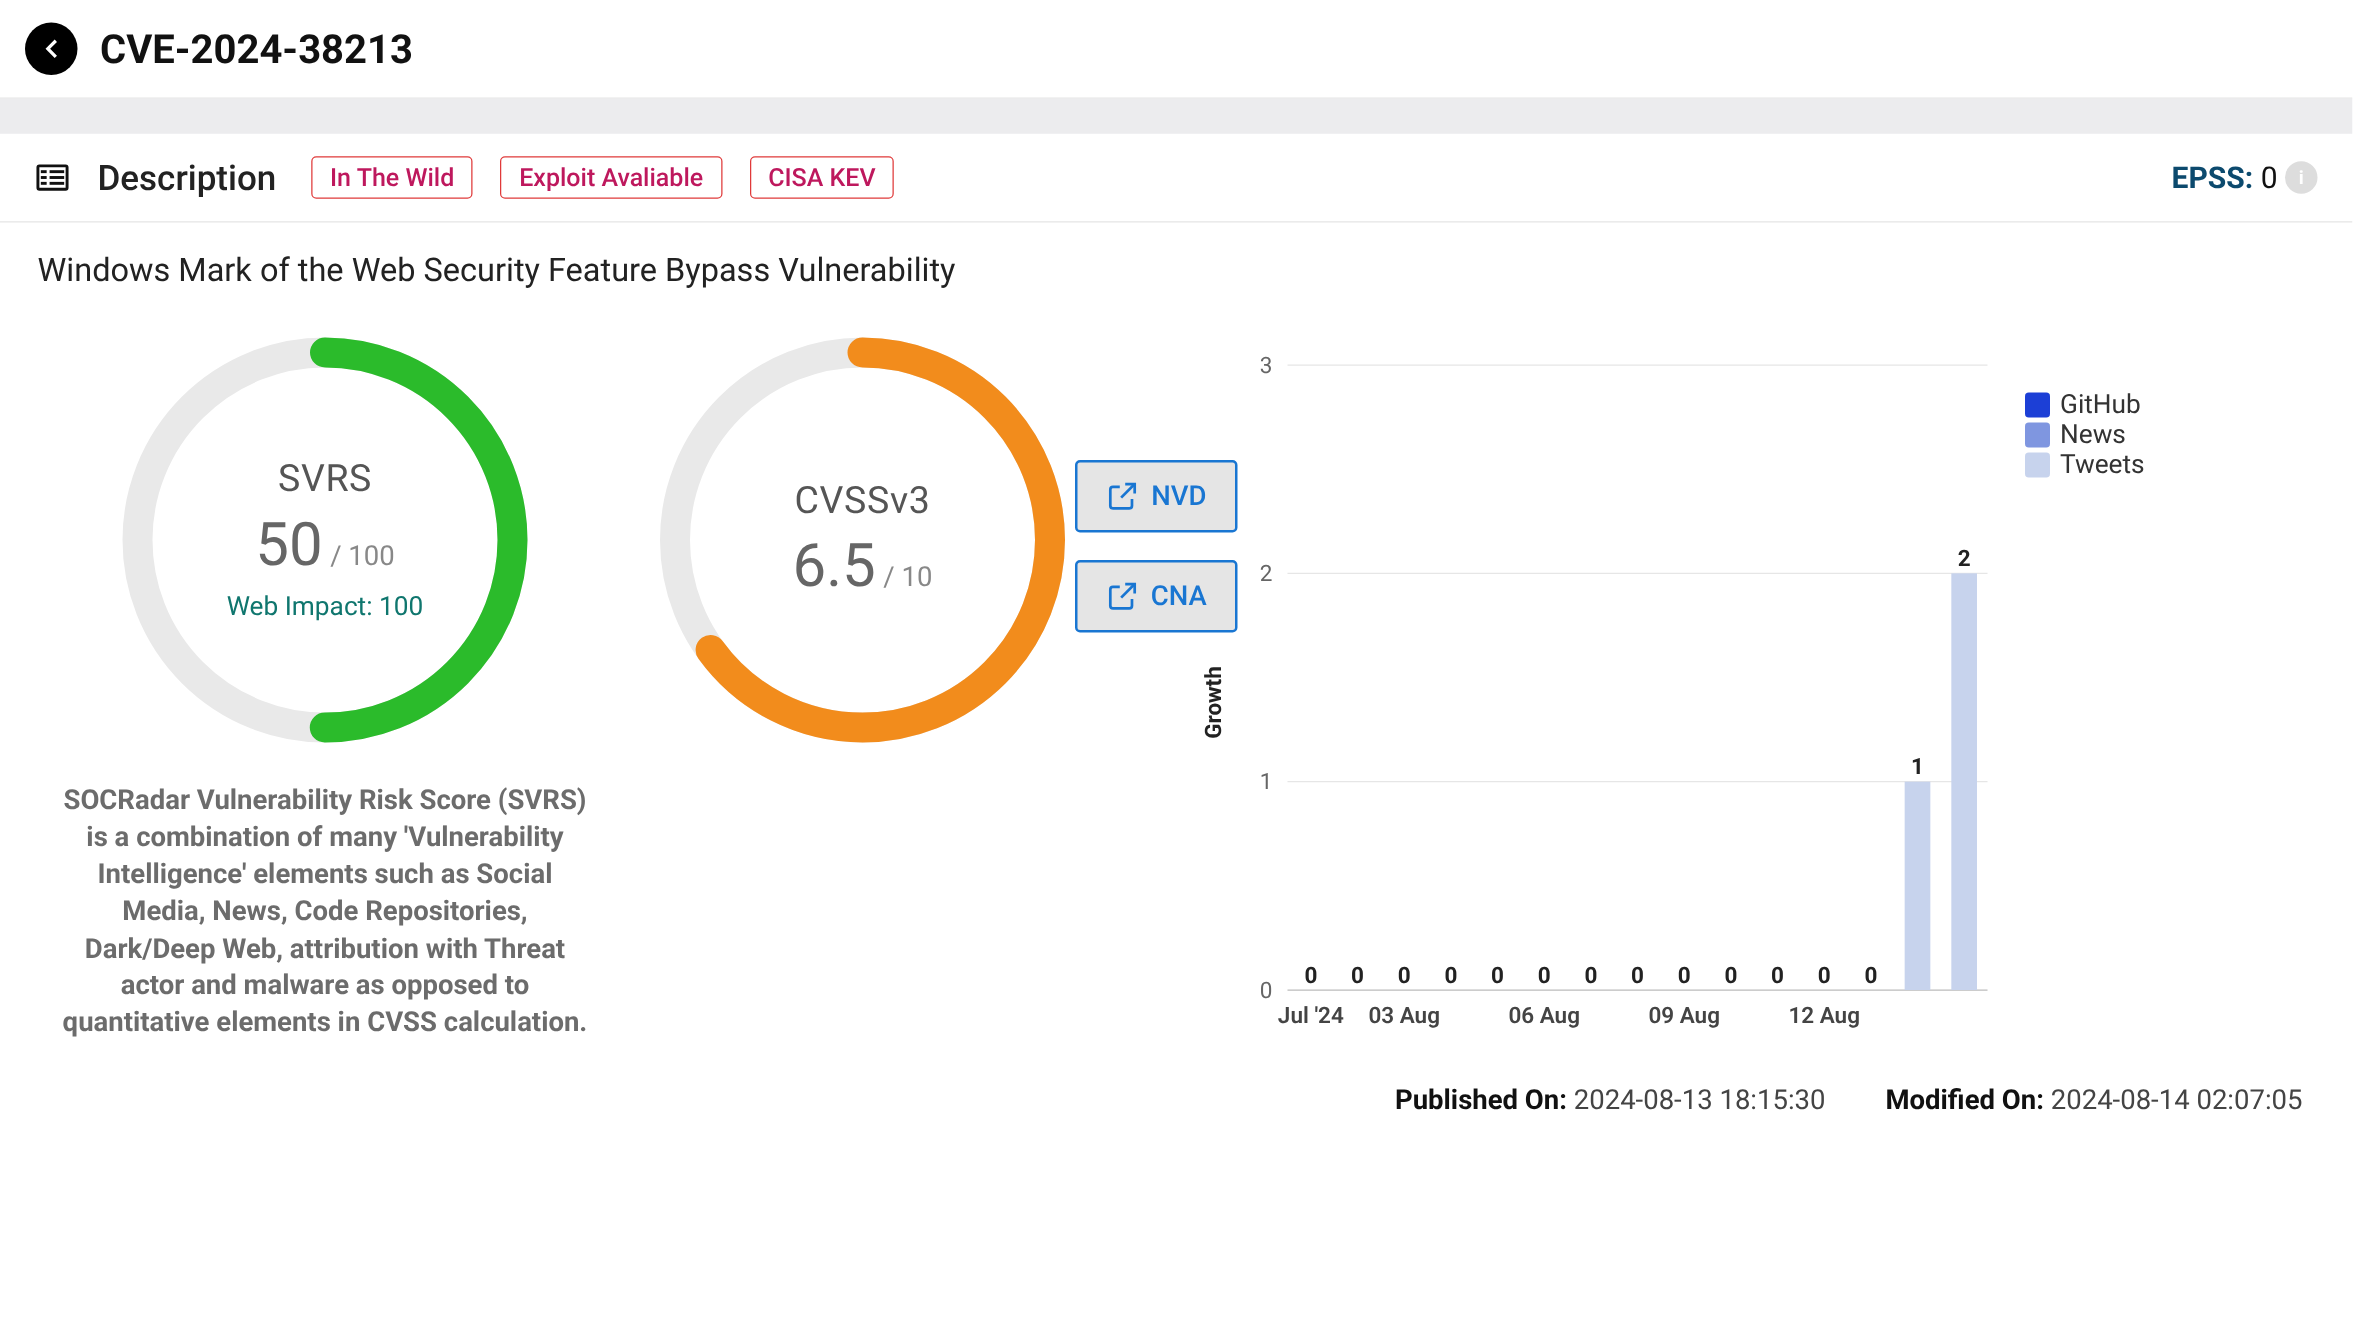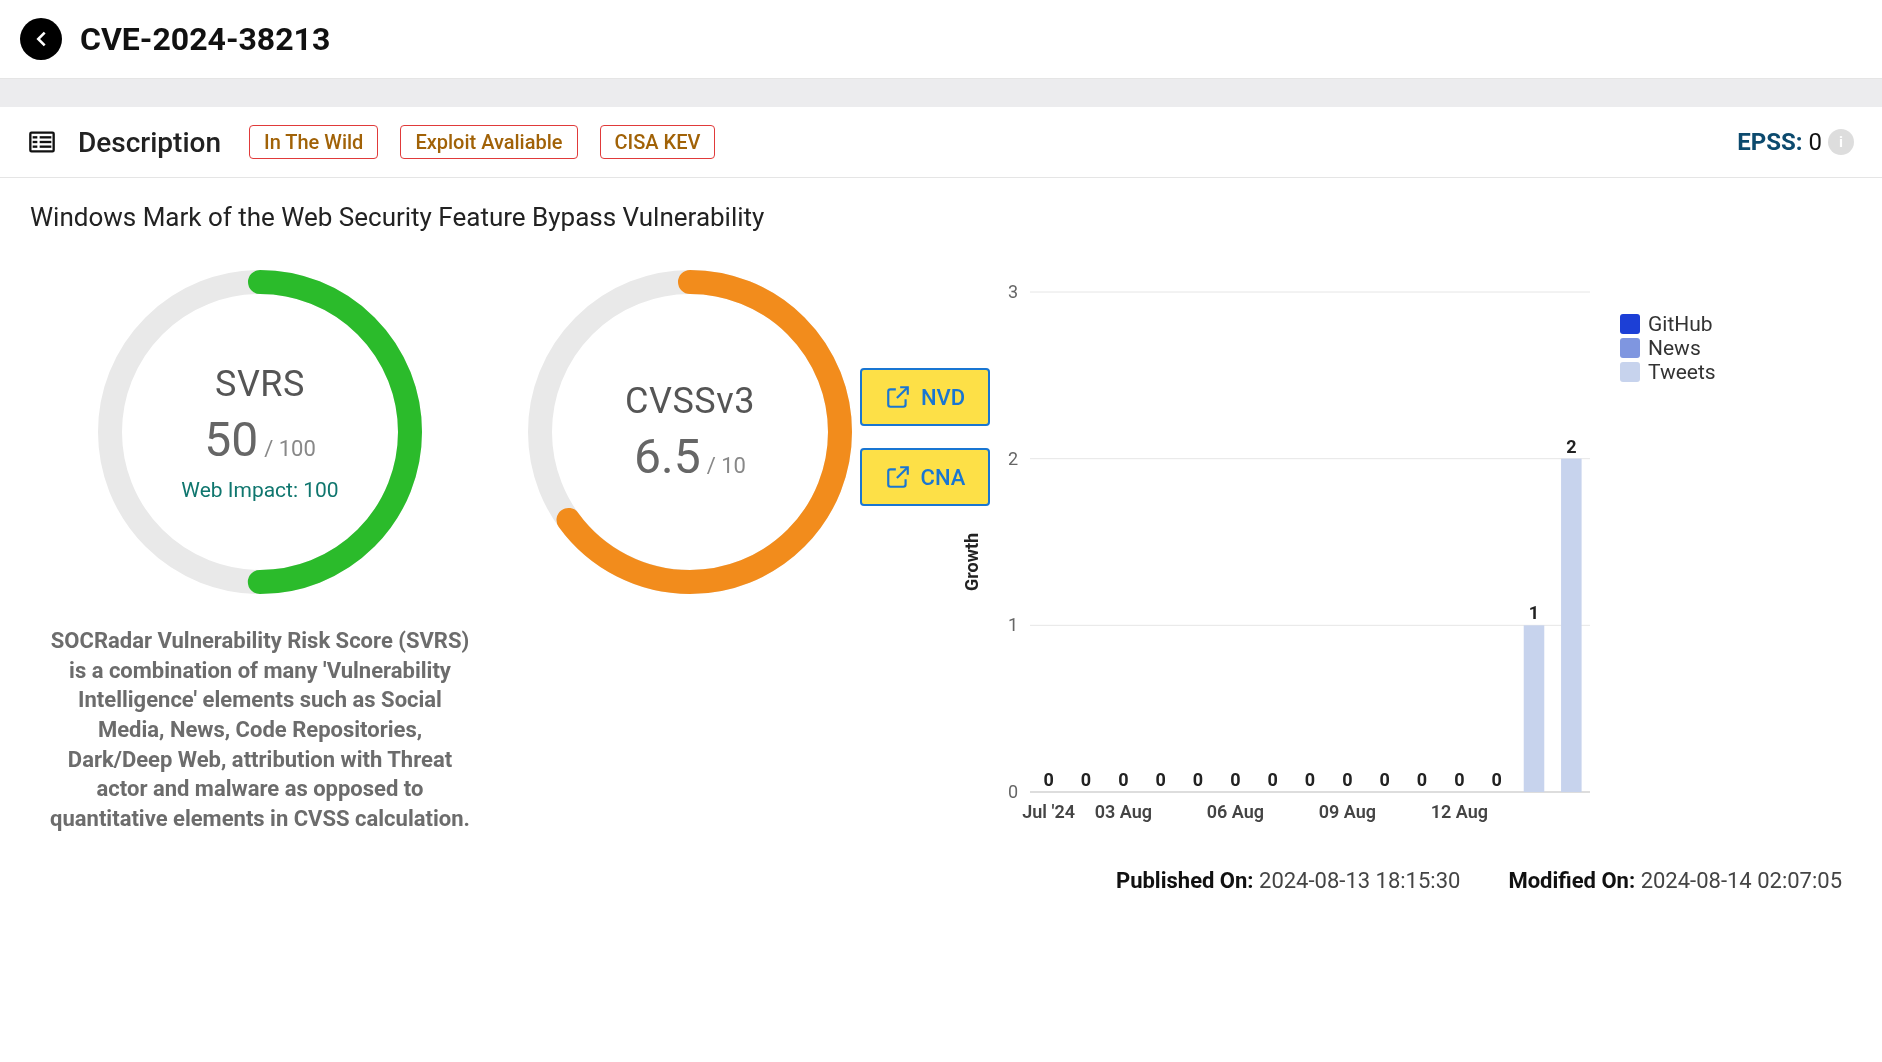--- a/index.html
+++ b/index.html
@@ -28,21 +28,21 @@
     display: flex;
     align-items: center;
     padding: 18px 28px 18px 28px;
     border-bottom: 1px solid #e5e5e5;
     gap: 22px;
   }
   .desc-icon { width: 28px; height: 28px; color:#111; }
   .desc-title { font-size: 28px; font-weight: 500; color: #222; margin-right: 6px; }
   .badge {
     border: 1.5px solid #e03a3a;
-    color: #a16207;
+    color: #be185d;
     padding: 4px 14px;
     border-radius: 4px;
     font-size: 20px;
     font-weight: 500;
   }
   .spacer { flex: 1; }
   .epss-wrap { display:flex; align-items:center; gap:6px; font-size: 24px; }
   .epss-label { font-weight: 700; color:#0c4a6e; }
   .epss-val { color:#111; }
   .info-icon {
@@ -60,21 +60,21 @@
   .panels { display:flex; padding: 0 30px 20px 30px; gap: 30px; align-items:flex-start; }
   .left-col { display:flex; flex-direction:column; align-items:center; width: 460px; }
   .mid-col  { display:flex; flex-direction:row; align-items:center; width: 430px; }
   .right-col{ flex:1; position:relative; padding-top:40px; }
 
   .gauge-wrap { position:relative; width: 340px; height: 340px; margin-top: 20px; }
   .gauge-center {
     position:absolute; inset:0; display:flex; flex-direction:column;
     align-items:center; justify-content:center; text-align:center;
   }
-  .g-title { font-size: 36px; color:#555; font-weight:400; letter-spacing:0.5px; }
+  .g-title { font-size: 30px; color:#555; font-weight:400; letter-spacing:0.5px; }
   .g-main { display:flex; align-items:baseline; gap:6px; margin-top:6px; }
   .g-val  { font-size: 48px; color:#666; }
   .g-max  { font-size: 22px; color:#888; }
   .g-sub  { font-size: 21px; color:#0f766e; margin-top: 10px; }
 
   .svrs-desc {
     width: 420px;
     margin-top: 24px;
     font-size: 22px;
     line-height: 1.35;
@@ -83,21 +83,21 @@
     text-align:center;
   }
 
   .ext-btns { display:flex; flex-direction:column; gap:22px; margin-top:30px; }
   .ext-btn {
     width: 130px; height: 58px;
     border: 2px solid #1976d2;
     border-radius: 4px;
     display:flex; align-items:center; justify-content:center; gap:10px;
     color:#1976d2; font-size: 22px; font-weight:500; cursor:pointer;
-    background:#fde047;
+    background:#e5e5e5;
   }
   .ext-btn svg { width:26px; height:26px; stroke:#1976d2; fill:none; stroke-width:2; }
 
   
   .chart-box { position:relative; width: 620px; height: 560px; }
   .chart-ylabel {
     position:absolute; left:-38px; top: 50%;
     transform: translateY(-50%) rotate(-90deg);
     font-size: 18px; font-weight:700; color:#222;
   }

